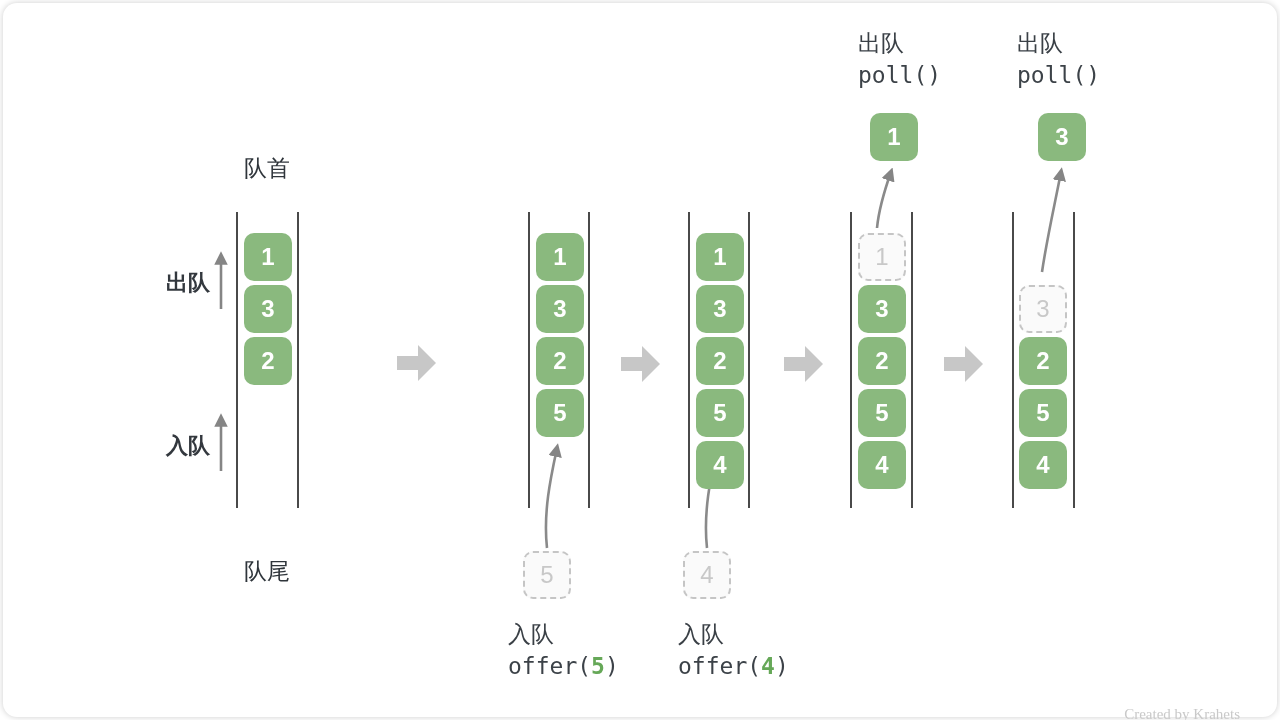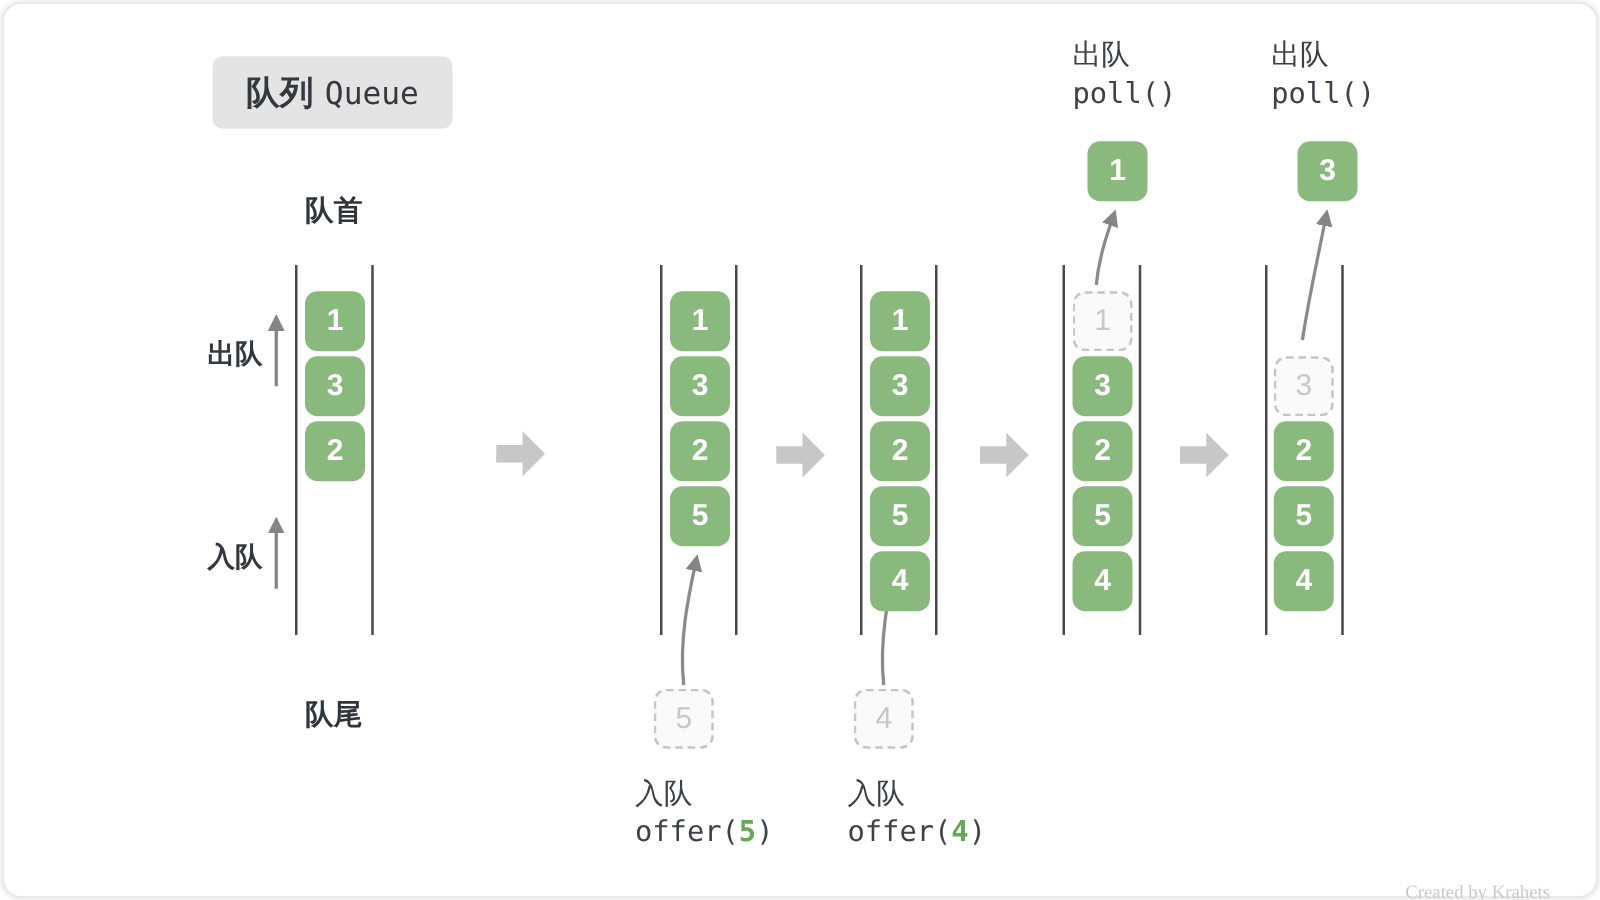--- a/index.html
+++ b/index.html
@@ -5,21 +5,21 @@
   html,body{margin:0;padding:0;background:#ffffff;}
   .page{position:relative;width:1280px;height:720px;background:#ffffff;overflow:hidden;
         font-family:"Liberation Sans", sans-serif;color:var(--text-dark,#3a4046);}
   .card{position:absolute;left:3px;top:3px;width:1274px;height:714px;background:#fff;
         border-radius:14px;box-shadow:0 0 6px rgba(0,0,0,.20);}
   .title-box{position:absolute;left:170px;top:45px;width:192px;height:58px;
         background:var(--title-bg,#e4e4e4);border-radius:8px;display:flex;
         align-items:center;justify-content:center;gap:9px;}
   .title-zh{font-size:27px;font-weight:bold;color:#34393f;}
   .title-en{font-family:"DejaVu Sans Mono", monospace;font-size:25px;color:#34393f;}
-  .zh-label{position:absolute;font-size:23px;font-weight:bold;color:#2f353b;}
+  .zh-label{position:absolute;font-size:23px;font-weight:normal;color:#2f353b;}
   .center80{width:80px;text-align:center;}
   .side-label{position:absolute;width:70px;text-align:right;font-size:22px;font-weight:bold;color:#33383e;}
   .vline{position:absolute;top:212px;height:296px;width:1.5px;background:#4a4a4a;}
   .qbox{position:absolute;width:48px;height:48px;border-radius:10px;
         background:var(--box-green,#8ab97e);color:#fff;font-size:24px;font-weight:bold;
         display:flex;align-items:center;justify-content:center;}
   .dbox{position:absolute;width:44px;height:44px;border-radius:10px;
         border:2px dashed #c5c5c5;background:#fafafa;color:var(--ghost-gray,#c8c8c8);
         font-size:24px;font-weight:500;display:flex;align-items:center;justify-content:center;}
   .cap{position:absolute;line-height:32px;}
@@ -29,24 +29,20 @@
   .svg-layer{position:absolute;left:0;top:0;pointer-events:none;}
   .watermark{position:absolute;right:40px;top:706px;font-family:Liberation Serif, serif;
         font-size:15px;color:var(--watermark-gray,#c9c9c9);}
 </style>
 </head>
 <body>
 
 <div class="page">
   <div class="card"></div>
 
-  <div class="title-box">
-    <span class="title-zh">队列</span>
-    <span class="title-en">Queue</span>
-  </div>
 
   <div class="zh-label center80" style="left:227px;top:153px;">队首</div>
   <div class="zh-label center80" style="left:227px;top:556px;">队尾</div>
 
   <div class="side-label" style="left:140px;top:268px;">出队</div>
   <div class="side-label" style="left:140px;top:431px;">入队</div>
 
   <svg class="svg-layer" width="1280" height="720" viewBox="0 0 1280 720">
     <defs>
       <marker id="ah" viewBox="0 0 10 10" refX="6.5" refY="5" markerWidth="5.2" markerHeight="5.2" orient="auto-start-reverse">

